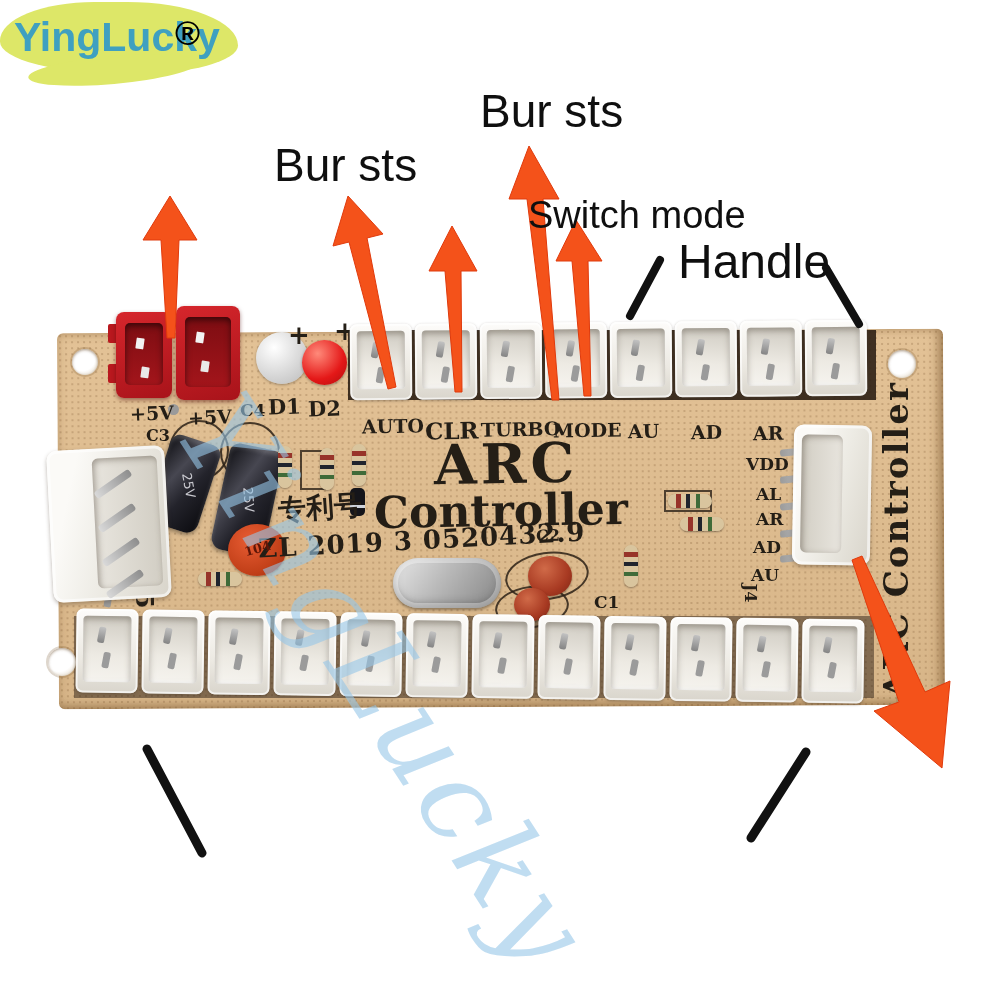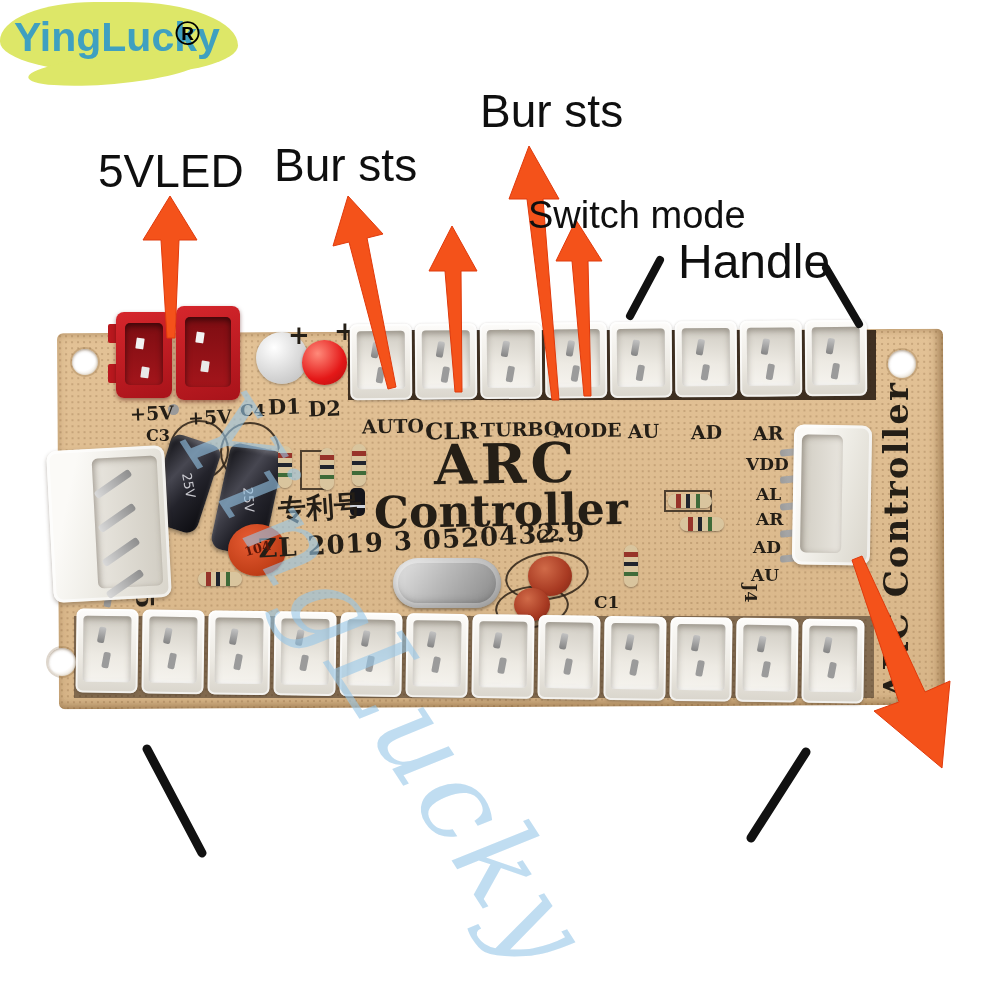--- a/index.html
+++ b/index.html
@@ -245,19 +245,18 @@
     <polygon style="fill:var(--arrow);stroke:#e03a0c;stroke-width:1" points="452,226 477,271 461,271 462,392 455,392 445,271 429,271"></polygon>
     <polygon style="fill:var(--arrow);stroke:#e03a0c;stroke-width:1" points="529,146 559,199 543,199 559,400 552,400 527,199 509,199"></polygon>
     <polygon style="fill:var(--arrow);stroke:#e03a0c;stroke-width:1" points="576,220 602,261 588,261 591,396 584,396 572,261 556,261"></polygon>
     <polygon style="fill:var(--arrow);stroke:#e03a0c;stroke-width:1" points="942,768 950,681 925,692 862,556 852,560 899,702 874,711"></polygon>
     <line x1="630" y1="316" x2="660" y2="260" style="stroke:var(--slash);stroke-width:8;stroke-linecap:round;"></line>
     <line x1="826" y1="268" x2="859" y2="324" style="stroke:var(--slash);stroke-width:8;stroke-linecap:round;"></line>
     <line x1="806" y1="752" x2="751" y2="838" style="stroke:var(--slash);stroke-width:9;stroke-linecap:round;"></line>
     <line x1="147" y1="749" x2="202" y2="853" style="stroke:var(--slash);stroke-width:9;stroke-linecap:round;"></line>
   </svg>
 
-  <div class="ann" style="left:98px;top:148px;font-size:46px;">5VLED</div>
   <div class="ann" style="left:274px;top:142px;font-size:46px;">Bur sts</div>
   <div class="ann" style="left:480px;top:88px;font-size:46px;">Bur sts</div>
   <div class="ann" style="left:678px;top:238px;font-size:48px;">Handle</div>
   <div class="ann" style="left:528px;top:196px;font-size:38px;">Switch mode</div>
 
 </div>
 
 </body></html>

